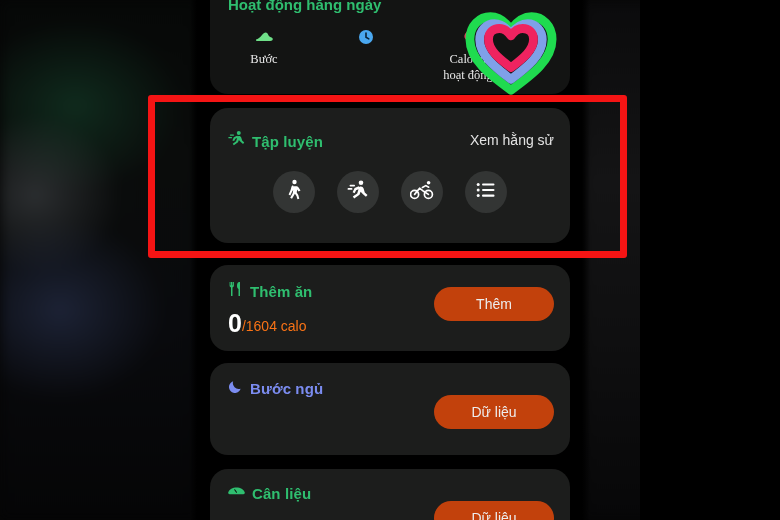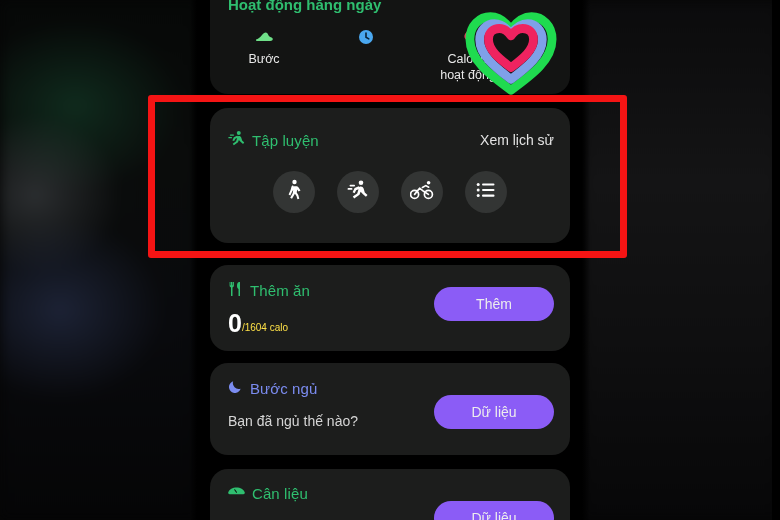--- a/index.html
+++ b/index.html
@@ -2,21 +2,21 @@
 <html><head>
 <meta charset="utf-8">
 <style>
   * { margin:0; padding:0; box-sizing:border-box; }
   html,body {
     width:780px; height:520px; overflow:hidden;
     background:#000;
     font-family:"Liberation Sans", sans-serif;
   }
 
-  #stage { position:relative; width:772px; height:520px; overflow:hidden; background:#050505; }
+  #stage { position:relative; width:640px; height:520px; overflow:hidden; background:#050505; }
 
   
   .bg-left {
     position:absolute; left:0; top:0; width:198px; height:520px;
     background:
       radial-gradient(ellipse 150px 130px at 60px 310px, rgba(44,54,86,0.55) 0%, rgba(20,24,38,0.0) 70%),
       radial-gradient(ellipse 120px 110px at 35px 195px, rgba(120,125,132,0.30) 0%, rgba(40,42,46,0.0) 72%),
       radial-gradient(ellipse 150px 120px at 75px 105px, rgba(22,74,48,0.50) 0%, rgba(8,24,16,0.0) 72%),
       linear-gradient(180deg, #060807 0%, #0a0c0b 30%, #090a0d 62%, #050506 100%);
     filter:blur(6px);
@@ -45,31 +45,31 @@
     position:absolute; left:12px; width:360px;
     background:#1c1d1c; border-radius:18px;
   }
   .card.activity { top:-62px;  height:156px; background:#131413; border-radius:18px; }
   .card.workout  { top:108px;  height:135px; }
   .card.food     { top:265px;  height:86px; }
   .card.sleep    { top:363px;  height:92px; }
   .card.weight   { top:469px;  height:80px; }
 
   .card-title {
-    display:flex; align-items:center; gap:7px;
-    font-size:15px; font-weight:400; letter-spacing:.1px;
+    display:flex; align-items:flex-end; gap:7px;
+    font-size:15px; font-weight:700; letter-spacing:.1px;
   }
   .c-green { color:#2fbe6f; }
   .c-blue  { color:#7b8cf0; }
 
   
   .activity .act-head {
     position:absolute; left:18px; top:58px; font-size:15px; font-weight:700; color:#2fbe6f;
   }
-  .metrics { position:absolute; left:18px; top:88px; display:flex; gap:30px; }
+  .metrics { position:absolute; left:18px; top:88px; display:flex; gap:30px;font-family:Liberation Serif, serif; }
   .metric { width:72px; text-align:center; }
   .metric .m-ico { height:22px; display:flex; align-items:center; justify-content:center; }
   .metric .m-lbl { margin-top:4px; font-size:12.5px; color:#e8e8e8; line-height:1.25; }
   .hearts { position:absolute; right:10px; top:68px; width:98px; height:90px; }
 
   
   .workout .wk-top {
     position:absolute; left:18px; top:22px; right:16px;
     display:flex; align-items:center; justify-content:space-between;
   }
@@ -82,25 +82,25 @@
     width:42px; height:42px; border-radius:50%; background:#333534;
     display:flex; align-items:center; justify-content:center;
   }
 
   
   .row-head { position:absolute; left:18px; top:16px; }
   .row-sub  { position:absolute; left:18px; font-size:14px; color:#d6d6d6; }
   .food .row-sub { top:44px; }
   .sleep .row-sub { top:50px; }
   .big-num { font-size:25px; font-weight:700; color:#fff; vertical-align:-1px; }
-  .unit { font-size:10px; color:#fde047; }
+  .unit { font-size:14px; color:#f97316; }
 
   .pill {
     position:absolute; right:16px; width:120px; height:34px;
-    background:#8b5cf6; border-radius:18px; color:#ededed;
+    background:#c2410c; border-radius:18px; color:#ededed;
     font-size:14px; display:flex; align-items:center; justify-content:center;
   }
   .food .pill  { top:22px; }
   .sleep .pill { top:32px; }
   .weight .pill{ top:32px; }
 
   
   .annot {
     position:absolute; left:148px; top:95px; width:479px; height:163px;
     border:7px solid #f51414; border-radius:3px; pointer-events:none;
@@ -169,21 +169,21 @@
           <span>
             <svg width="17" height="17" viewBox="0 0 18 18">
               <circle cx="11.4" cy="3.1" r="2.1" fill="#2fbe6f"></circle>
               <path d="M9.6 6.1 6.2 7.6 4.6 11l1.9.7 1.2-2.4 2-.8-1.1 3.4-3.6 2.6 1.2 1.7 4.4-3.1.9-2.6 2 2.1 2.4 2.1 1.3-1.5-2.2-2-1-3.2c-.3-1-1.2-1.6-2.2-1.6-.4 0-.8.1-1.2.2z" fill="#2fbe6f"></path>
               <path d="M2.6 5.4h3.1" stroke="#2fbe6f" stroke-width="1.4" stroke-linecap="round"></path>
               <path d="M1 8.1h2.6" stroke="#2fbe6f" stroke-width="1.4" stroke-linecap="round"></path>
             </svg>
           </span>
           <span>Tập luyện</span>
         </div>
-        <div class="wk-history">Xem lịch sử</div>
+        <div class="wk-history">Xem hằng sử</div>
       </div>
 
       <div class="wk-icons">
 
         <div class="circ">
           <span>
             <svg width="20" height="22" viewBox="0 0 20 22">
               <circle cx="10.5" cy="3" r="2.2" fill="#fff"></circle>
               <path d="M9.2 6.2c-1 .2-1.7 1-1.9 2L6.6 11l-2 4.6 1.7.8 2-4.2.9-1.2-.5 3.3-2.5 4.5 1.8 1 2.9-5 1.6 2.3.9 3.2 1.9-.5-1-3.7-1.6-2.6.5-2.9 1.3 1.8 2-.8-1.9-3c-.6-.9-1.5-1.4-2.6-1.4h-2.8z" fill="#fff"></path>
             </svg>
@@ -247,21 +247,20 @@
 
     <div class="card sleep">
       <div class="row-head card-title c-blue">
         <span>
           <svg width="15" height="15" viewBox="0 0 16 16">
             <path d="M13.4 10.3A6.2 6.2 0 0 1 5.5 2.5a6.3 6.3 0 1 0 7.9 7.8z" fill="#7b8cf0"></path>
           </svg>
         </span>
         <span>Bước ngủ</span>
       </div>
-      <div class="row-sub">Bạn đã ngủ thế nào?</div>
       <div class="pill">Dữ liệu</div>
     </div>
 
     <div class="card weight">
       <div class="row-head card-title c-green">
         <span>
           <svg width="17" height="13" viewBox="0 0 18 13">
             <path d="M9 1.2C4.9 1.2 1.4 3.3.3 6.3c-.4 1 .3 2 1.4 2h14.6c1.1 0 1.8-1 1.4-2C16.6 3.3 13.1 1.2 9 1.2z" fill="#2fbe6f"></path>
             <path d="M9 6.2 7.1 3.6" stroke="#0d120f" stroke-width="1.1" stroke-linecap="round"></path>
           </svg>

